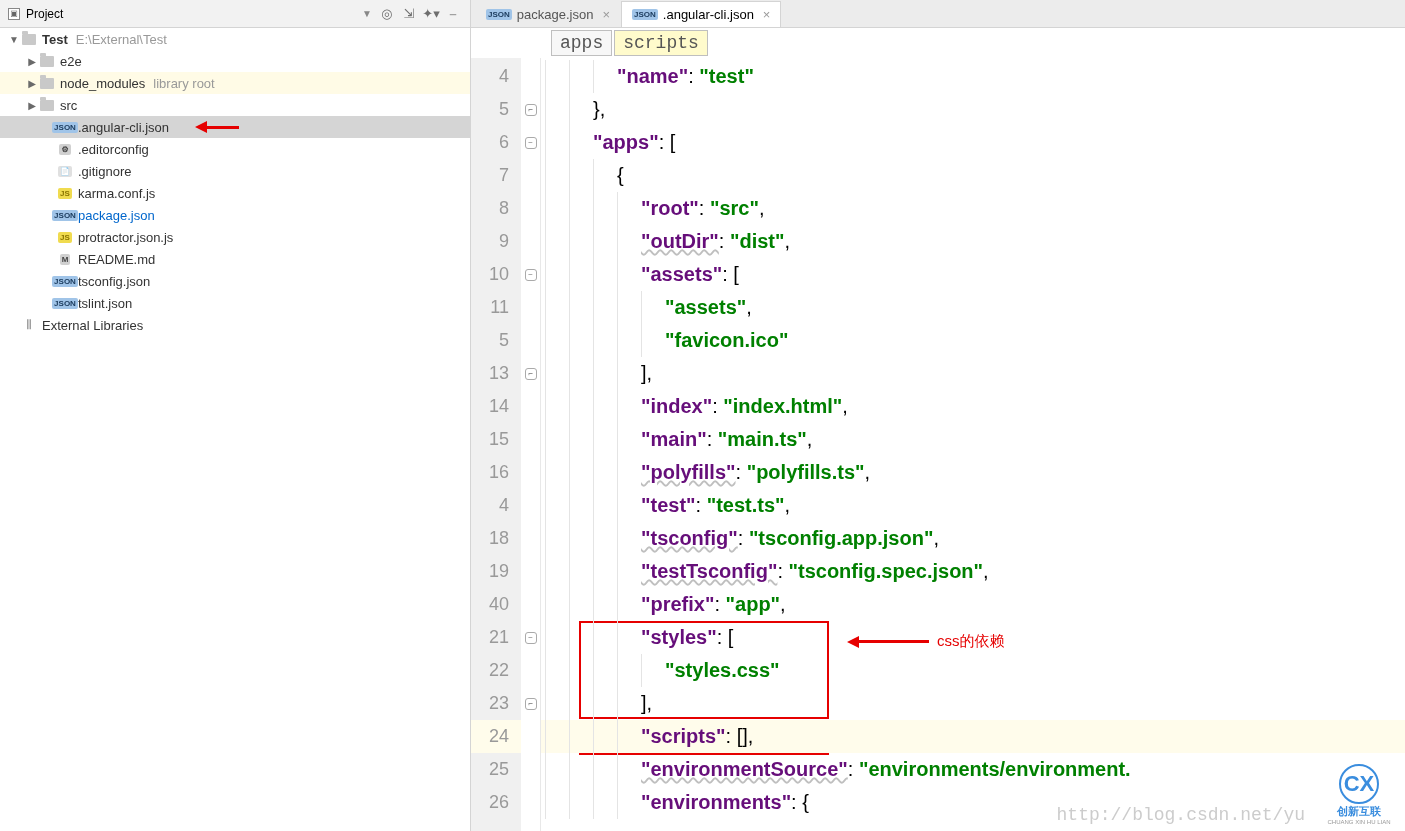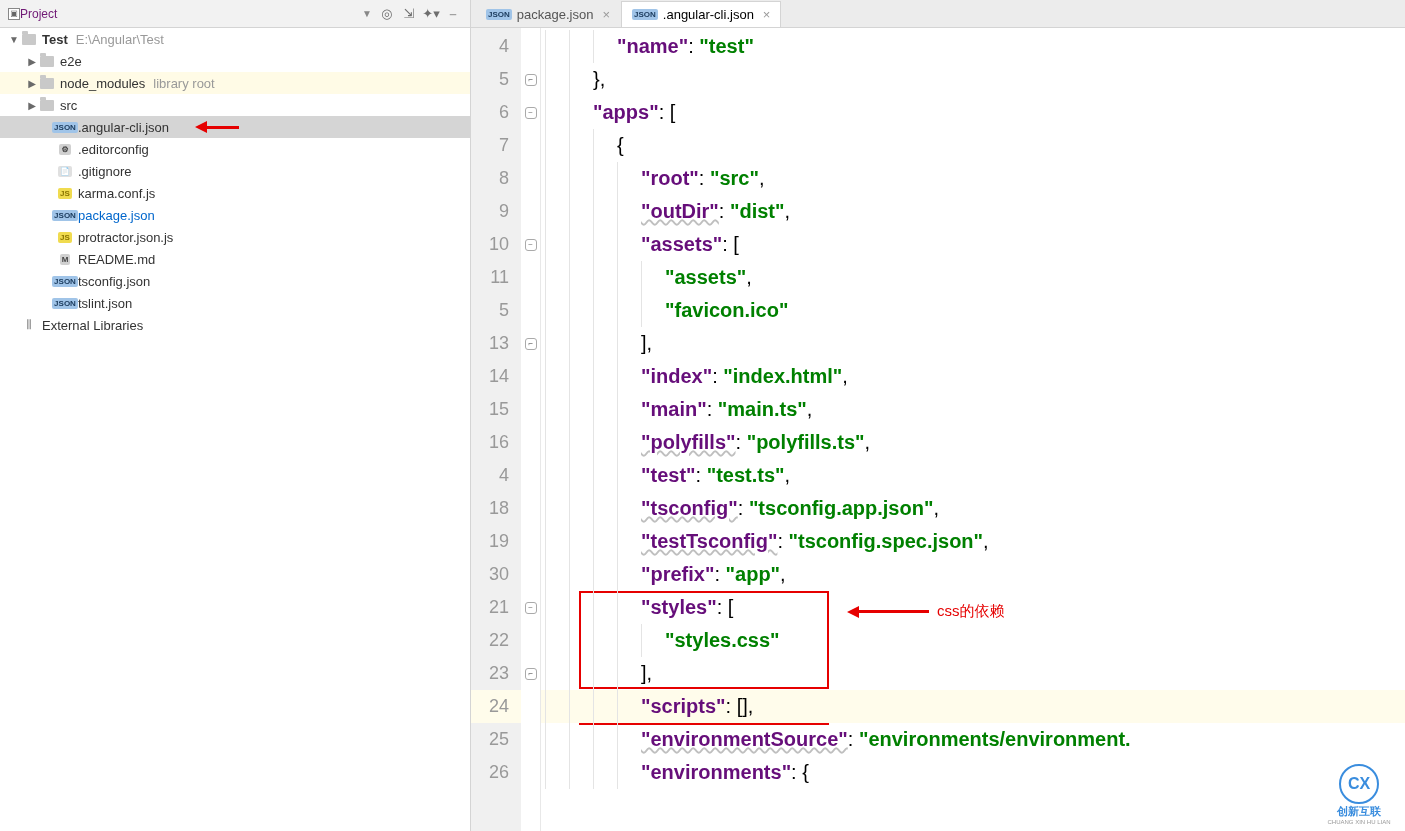--- a/index.html
+++ b/index.html
@@ -1,19 +1,19 @@
 <!DOCTYPE html>
 <html><head>
 <meta charset="utf-8">
 <style>
 * { margin:0; padding:0; box-sizing:border-box; font-family:"Segoe UI",Arial,sans-serif; }
 body { display:flex; height:831px; width:1405px; background:#fff; color:#333; font-size:13px; overflow:hidden; }
 .sidebar { width:471px; border-right:1px solid #d4d4d4; background:#fff; display:flex; flex-direction:column; }
 .sb-header { height:28px; display:flex; align-items:center; padding:0 8px; border-bottom:1px solid #d4d4d4; background:#f2f2f2; }
-.sb-title { font-size:12px; color:#701a75; flex:1; }
+.sb-title { font-size:12px; color:#000000; margin-left:6px; flex:1; }
 .sb-tools { display:flex; gap:4px; }
 .sb-tools span { width:18px; height:18px; display:flex; align-items:center; justify-content:center; color:#6e6e6e; cursor:pointer; font-size:13px; }
 .tree { flex:1; overflow:auto; font-size:13px; }
 .tree-row { display:flex; align-items:center; height:22px; padding-left:8px; cursor:pointer; white-space:nowrap; }
 .tree-row.selected { background:#d5d5d5; }
 .tree-row.nm { background:#fffbe6; }
 .arrow { width:12px; text-align:center; color:#6a6a6a; font-size:10px; }
 .tree-icon { width:18px; display:flex; align-items:center; justify-content:center; }
 .folder-ic { width:14px; height:11px; background:#c9c9c9; border-radius:1px; position:relative; }
 .folder-ic::before { content:""; position:absolute; top:-3px; left:0; width:6px; height:3px; background:#c9c9c9; border-radius:1px 1px 0 0; }
@@ -53,21 +53,21 @@
 .pk-u { color:#660e7a; font-weight:bold; text-decoration:underline wavy #bfbfbf; }
 .str { color:#008000; font-weight:bold; }
 .pn { color:#000; }
 .box-red { position:absolute; border:2px solid #e60000; pointer-events:none; }
 .ann-arrow { position:absolute; display:flex; align-items:center; pointer-events:none; }
 .ann-arrow .shaft { height:3px; background:#e60000; }
 .ann-arrow .head { width:0; height:0; border:6px solid transparent; border-right:12px solid #e60000; }
 .ann-text { font-size:15px; color:#e60000; font-family:"Microsoft YaHei",sans-serif; margin-left:8px; }
 .watermark { position:absolute; bottom:6px; right:100px; color:#ccc; font-family:"Courier New",monospace; font-size:18px; pointer-events:none; }
 .brand { position:absolute; bottom:6px; right:6px; width:80px; text-align:center; }
-.brand-logo { width:40px; height:40px; border:2px solid #3a8dde; border-radius:50%; margin:0 auto; display:flex; align-items:center; justify-content:center; color:#3a8dde; font-weight:bold; font-size:16px; }
+.brand-logo { width:40px; height:40px; border:2px solid #3a8dde; border-radius:50%; margin:0 auto; display:flex; align-items:center; justify-content:center; color:#3a8dde; font-weight:bold; font-size:22px; }
 .brand-txt { font-size:11px; color:#3a8dde; font-weight:bold; }
 .brand-sub { font-size:6px; color:#999; }
 .proj-ic { width:12px; height:12px; border:1px solid #888; background:#fff; display:flex; align-items:center; justify-content:center; font-size:8px; color:#666; }
 </style>
 </head>
 <body>
 
 <div class="sidebar">
   <div class="sb-header">
     <span class="proj-ic">▣</span>
@@ -80,21 +80,21 @@
       <span>⎯</span>
     </div>
   </div>
   <div class="tree" id="tree">
       <div class="tree-row" style="padding-left: 8px;">
         <span class="arrow">▼</span>
         <span class="tree-icon">
           <span class="folder-ic"></span>
         </span>
         <span class="tree-label bold">Test</span>
-        <span class="tree-hint">E:\Angular\Test</span>
+        <span class="tree-hint">E:\External\Test</span>
       </div>
       <div class="tree-row" style="padding-left: 26px;">
         <span class="arrow">▶</span>
         <span class="tree-icon">
           <span class="folder-ic"></span>
         </span>
         <span class="tree-label">e2e</span>
       </div>
       <div class="tree-row nm" style="padding-left: 26px;">
         <span class="arrow">▶</span>
@@ -188,40 +188,44 @@
       <div class="tab">
         <span class="json-ic">JSON</span>
         <span>package.json</span>
         <span class="close">×</span>
       </div>
       <div class="tab active">
         <span class="json-ic">JSON</span>
         <span>.angular-cli.json</span>
         <span class="close">×</span>
       </div>
+    </div>
+  <div class="breadcrumb" id="bc">
+      <span class="bc-item">apps</span>
+      <span class="bc-item hl" style="margin-left: 2px;">scripts</span>
     </div>
   <div class="editor">
     <div class="gutter" id="gutter">
         <div>4</div>
         <div>5</div>
         <div>6</div>
         <div>7</div>
         <div>8</div>
         <div>9</div>
         <div>10</div>
         <div>11</div>
         <div>5</div>
         <div>13</div>
         <div>14</div>
         <div>15</div>
         <div>16</div>
         <div>4</div>
         <div>18</div>
         <div>19</div>
-        <div>30</div>
+        <div>40</div>
         <div>21</div>
         <div>22</div>
         <div>23</div>
         <div style="background: rgb(255, 252, 235);">24</div>
         <div>25</div>
         <div>26</div>
       </div>
     <div class="fold-gutter" id="foldg">
         <div></div>
         <div>
@@ -265,20 +269,21 @@
       <div class="ann-arrow" style="left:300px;top:574px">
         <div class="head"></div>
           <div class="shaft" style="width:70px"></div>
         <span class="ann-text">css的依赖</span>
       </div>
       <div class="ann-arrow" style="left:300px;top:673px">
         <div class="head"></div>
           <div class="shaft" style="width:70px"></div>
         <span class="ann-text">js的依赖</span>
       </div>
+      <div class="watermark">http://blog.csdn.net/yu</div>
       <div class="brand">
         <div class="brand-logo">CX</div>
         <div class="brand-txt">创新互联</div>
         <div class="brand-sub">CHUANG XIN HU LIAN</div>
       </div>
     <div class="code-line"><span class="indent-guide" style="width:24px"> </span><span class="indent-guide" style="width:24px"> </span><span class="indent-guide" style="width:24px"> </span><span class="pk">"name"</span><span class="pn">: </span><span class="str">"test"</span></div>
         <div class="code-line"><span class="indent-guide" style="width:24px"> </span><span class="indent-guide" style="width:24px"> </span><span class="pn">},</span></div>
         <div class="code-line"><span class="indent-guide" style="width:24px"> </span><span class="indent-guide" style="width:24px"> </span><span class="pk">"apps"</span><span class="pn">: [</span></div>
         <div class="code-line"><span class="indent-guide" style="width:24px"> </span><span class="indent-guide" style="width:24px"> </span><span class="indent-guide" style="width:24px"> </span><span class="pn">{</span></div>
         <div class="code-line"><span class="indent-guide" style="width:24px"> </span><span class="indent-guide" style="width:24px"> </span><span class="indent-guide" style="width:24px"> </span><span class="indent-guide" style="width:24px"> </span><span class="pk">"root"</span><span class="pn">: </span><span class="str">"src"</span><span class="pn">,</span></div>

